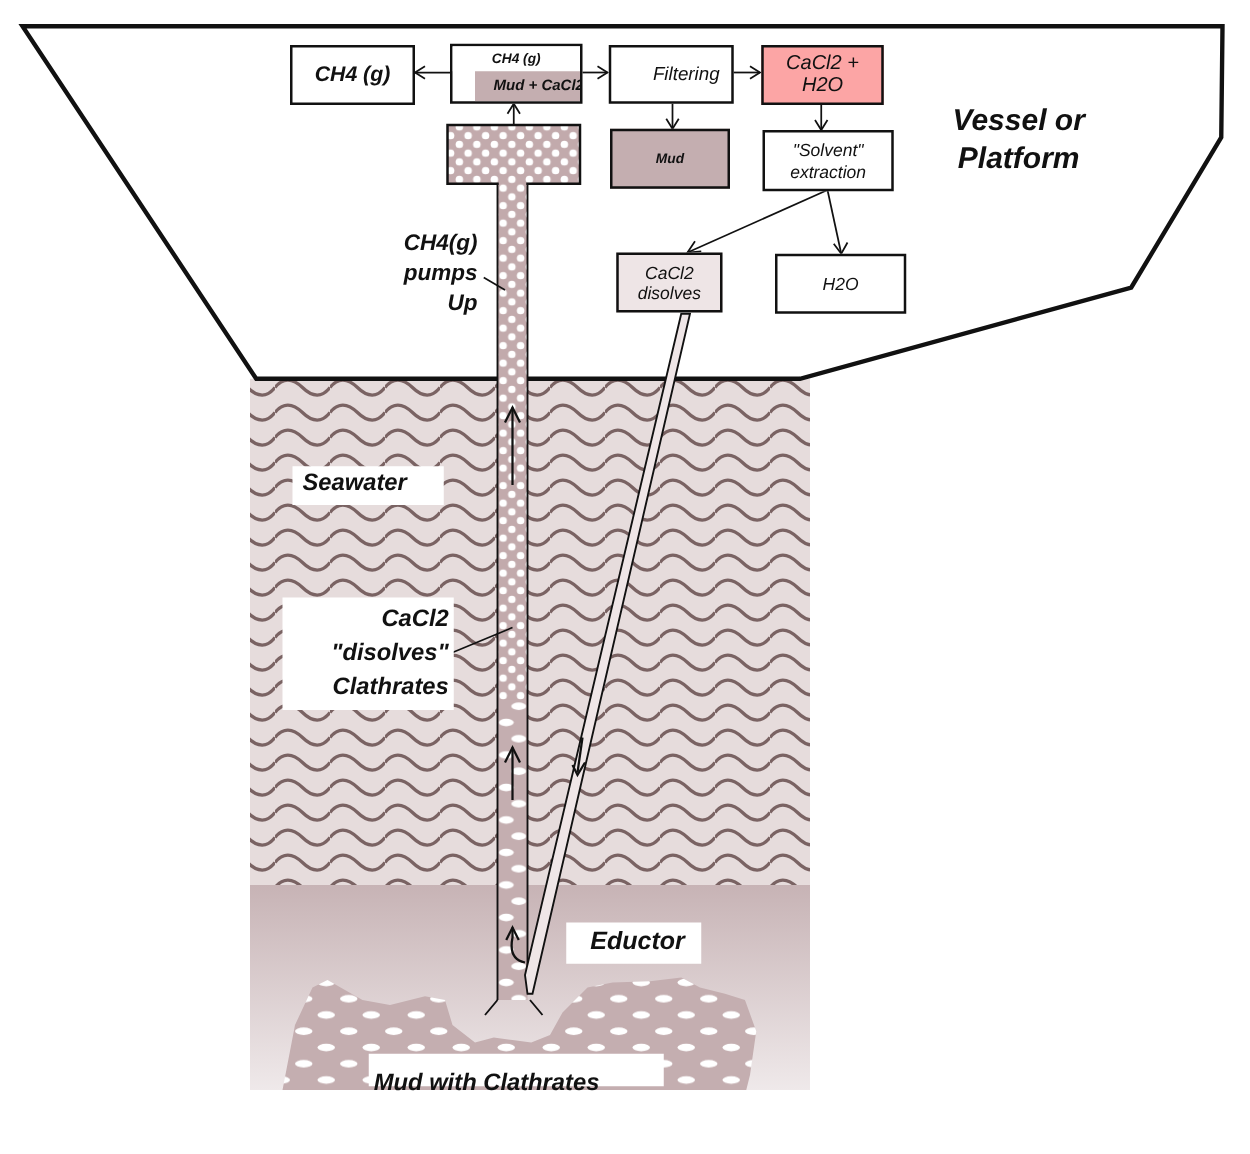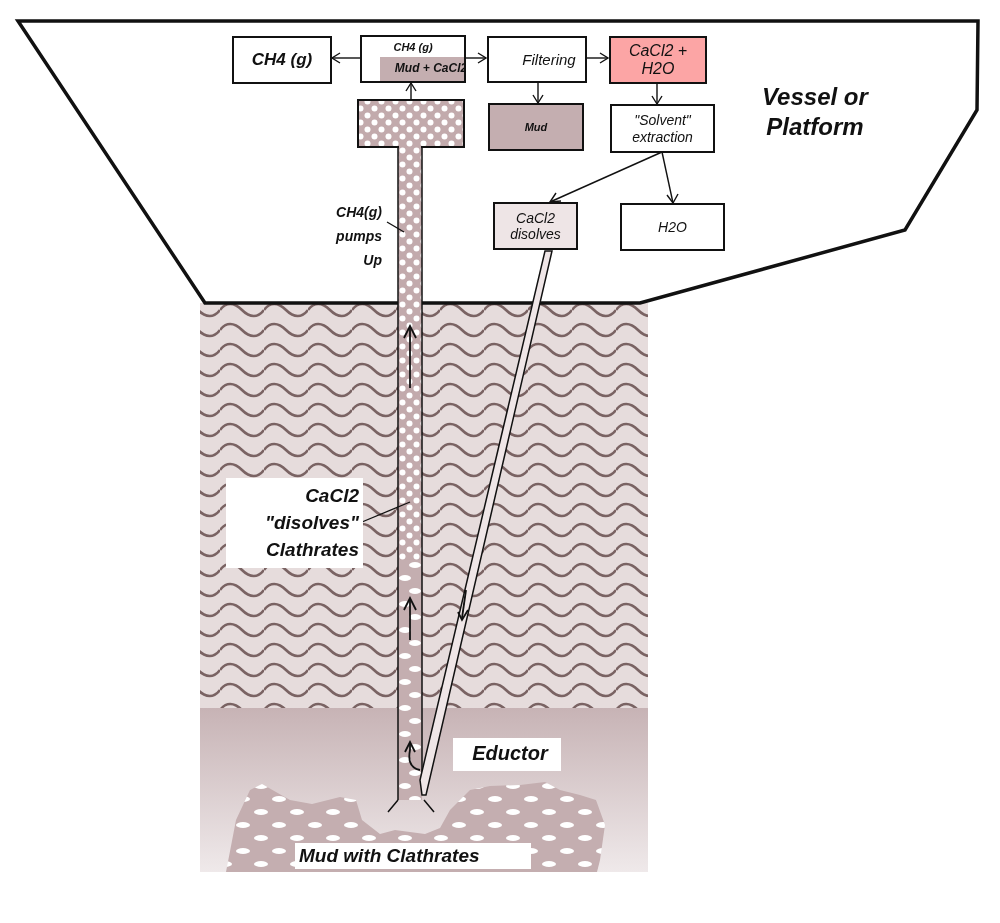--- a/index.html
+++ b/index.html
@@ -126,33 +126,36 @@
   </div>
   <div class="box" style="left:620px;top:203px;width:105px;height:48px;font-size:14px;">
     <span>H2O</span>
   </div>
 
   <div class="lbl" style="left:762px;top:82px;font-size:24px;font-weight:bold;line-height:30px;text-align:center;">
     <div>Vessel or</div>
     <div>Platform</div>
   </div>
 
-  <div class="lbl" style="left:290px;top:200px;width:92px;font-size:14px;font-weight:bold;line-height:24px;text-align:right;">
+  <div class="lbl" style="left:290px;top:182px;width:92px;font-size:18px;font-weight:bold;line-height:24px;text-align:right;">
     <div>CH4(g)</div>
     <div>pumps</div>
     <div>Up</div>
   </div>
 
+  <div class="tag" style="left:234px;top:373px;width:121px;height:31px;font-size:19px;font-weight:bold;padding:3px 0 0 8px;">
+    <span>Seawater</span>
+  </div>
 
   <div class="tag" style="left:226px;top:478px;width:137px;height:90px;font-size:19px;font-weight:bold;line-height:27px;text-align:right;padding:4px 4px 0 0;">
     <div>CaCl2</div>
     <div>"disolves"</div>
     <div>Clathrates</div>
   </div>
 
   <div class="tag" style="left:453px;top:738px;width:108px;height:33px;font-size:20px;font-weight:bold;padding:4px 0 0 6px;text-align:center;">
     <span>Eductor</span>
   </div>
 
-  <div class="tag" style="left:295px;top:843px;width:236px;height:26px;font-size:19px;font-weight:bold;padding:2px 0 0 4px;">
+  <div class="tag" style="left:295px;top:843px;width:236px;height:26px;font-size:19px;font-weight:bold;padding:13px 0 0 4px;">
     <span>Mud with Clathrates</span>
   </div>
 </div>
 
 </body></html>

